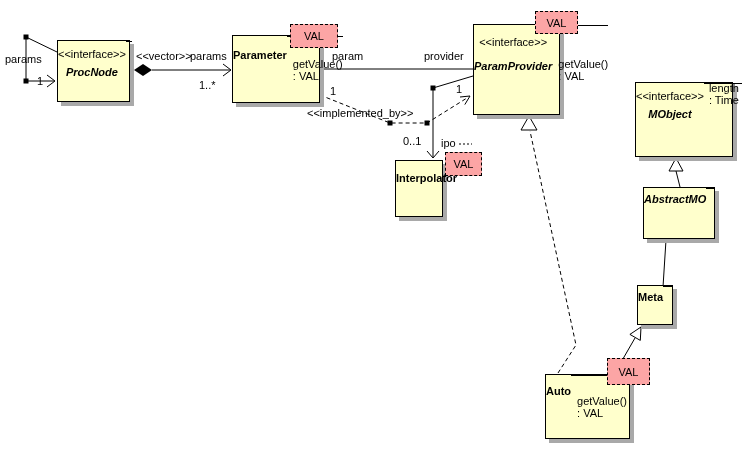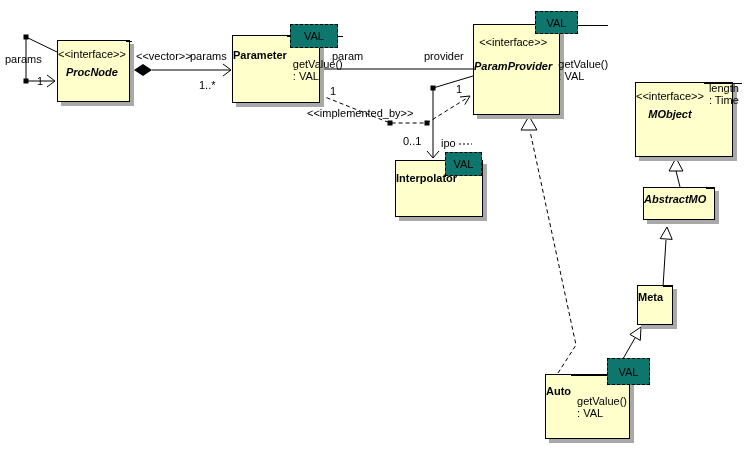--- a/index.html
+++ b/index.html
@@ -17,21 +17,21 @@
     font-size:11px;
   }
   .cls .name{display:flex;flex-direction:column;align-items:center;justify-content:space-evenly;line-height:12px;}
   .stereo{font-size:11px;}
   .cname{font-weight:bold;font-size:11px;}
   .it{font-style:italic;}
   .sect{border-top:1px solid #000;display:flex;align-items:center;padding-left:3px;box-sizing:border-box;}
   .grow{flex:1 1 auto;}
   .tmpl{
     position:absolute;z-index:3;box-sizing:border-box;
-    background:#0f766e;border:1px dashed #000;
+    background:#fca5a5;border:1px dashed #000;
     display:flex;align-items:center;justify-content:center;
     font-size:11px;
   }
   .lbl{position:absolute;z-index:4;font-size:11px;line-height:11px;white-space:nowrap;}
 </style>
 </head>
 <body>
 
 <div id="canvas">
 
@@ -119,21 +119,21 @@
     </div>
     <div class="sect" style="height:10px;"></div>
     <div class="sect grow">
       <span>getValue() : VAL</span>
     </div>
   </div>
   <div class="tmpl" style="left:535px;top:11px;width:43px;height:23px;">
     <span>VAL</span>
   </div>
 
-  <div class="cls" style="left:395px;top:160px;width:88px;height:57px;">
+  <div class="cls" style="left:395px;top:160px;width:48px;height:57px;">
     <div class="name" style="height:34px;">
       <div class="cname">Interpolator</div>
     </div>
     <div class="sect" style="height:11px;"></div>
     <div class="sect grow"></div>
   </div>
   <div class="tmpl" style="left:445px;top:152px;width:37px;height:24px;">
     <span>VAL</span>
   </div>
 
@@ -141,21 +141,21 @@
     <div class="name" style="height:44px;">
       <div class="stereo">&lt;&lt;interface&gt;&gt;</div>
       <div class="cname it">MObject</div>
     </div>
     <div class="sect" style="height:21px;padding-left:5px;">
       <span>length : Time</span>
     </div>
     <div class="sect grow"></div>
   </div>
 
-  <div class="cls" style="left:643px;top:187px;width:72px;height:33px;">
+  <div class="cls" style="left:643px;top:187px;width:72px;height:52px;">
     <div class="name" style="height:22px;">
       <div class="cname it">AbstractMO</div>
     </div>
     <div class="sect" style="height:7px;"></div>
     <div class="sect grow"></div>
   </div>
 
   <div class="cls" style="left:637px;top:285px;width:36px;height:40px;">
     <div class="name" style="height:22px;">
       <div class="cname">Meta</div>

